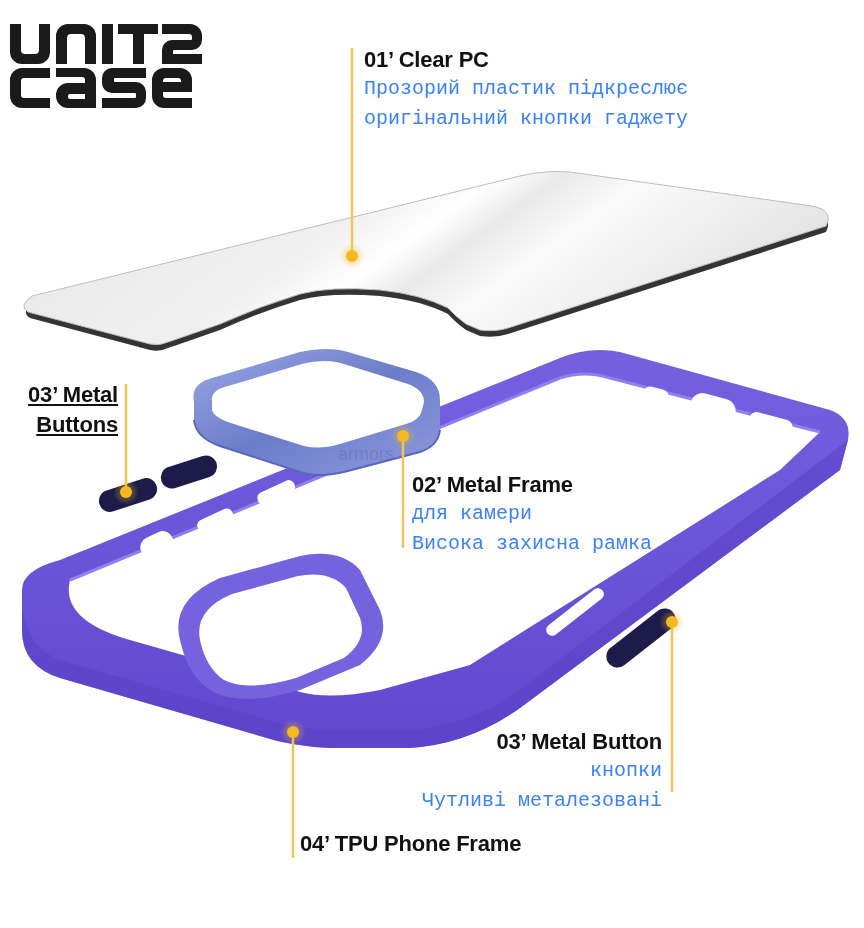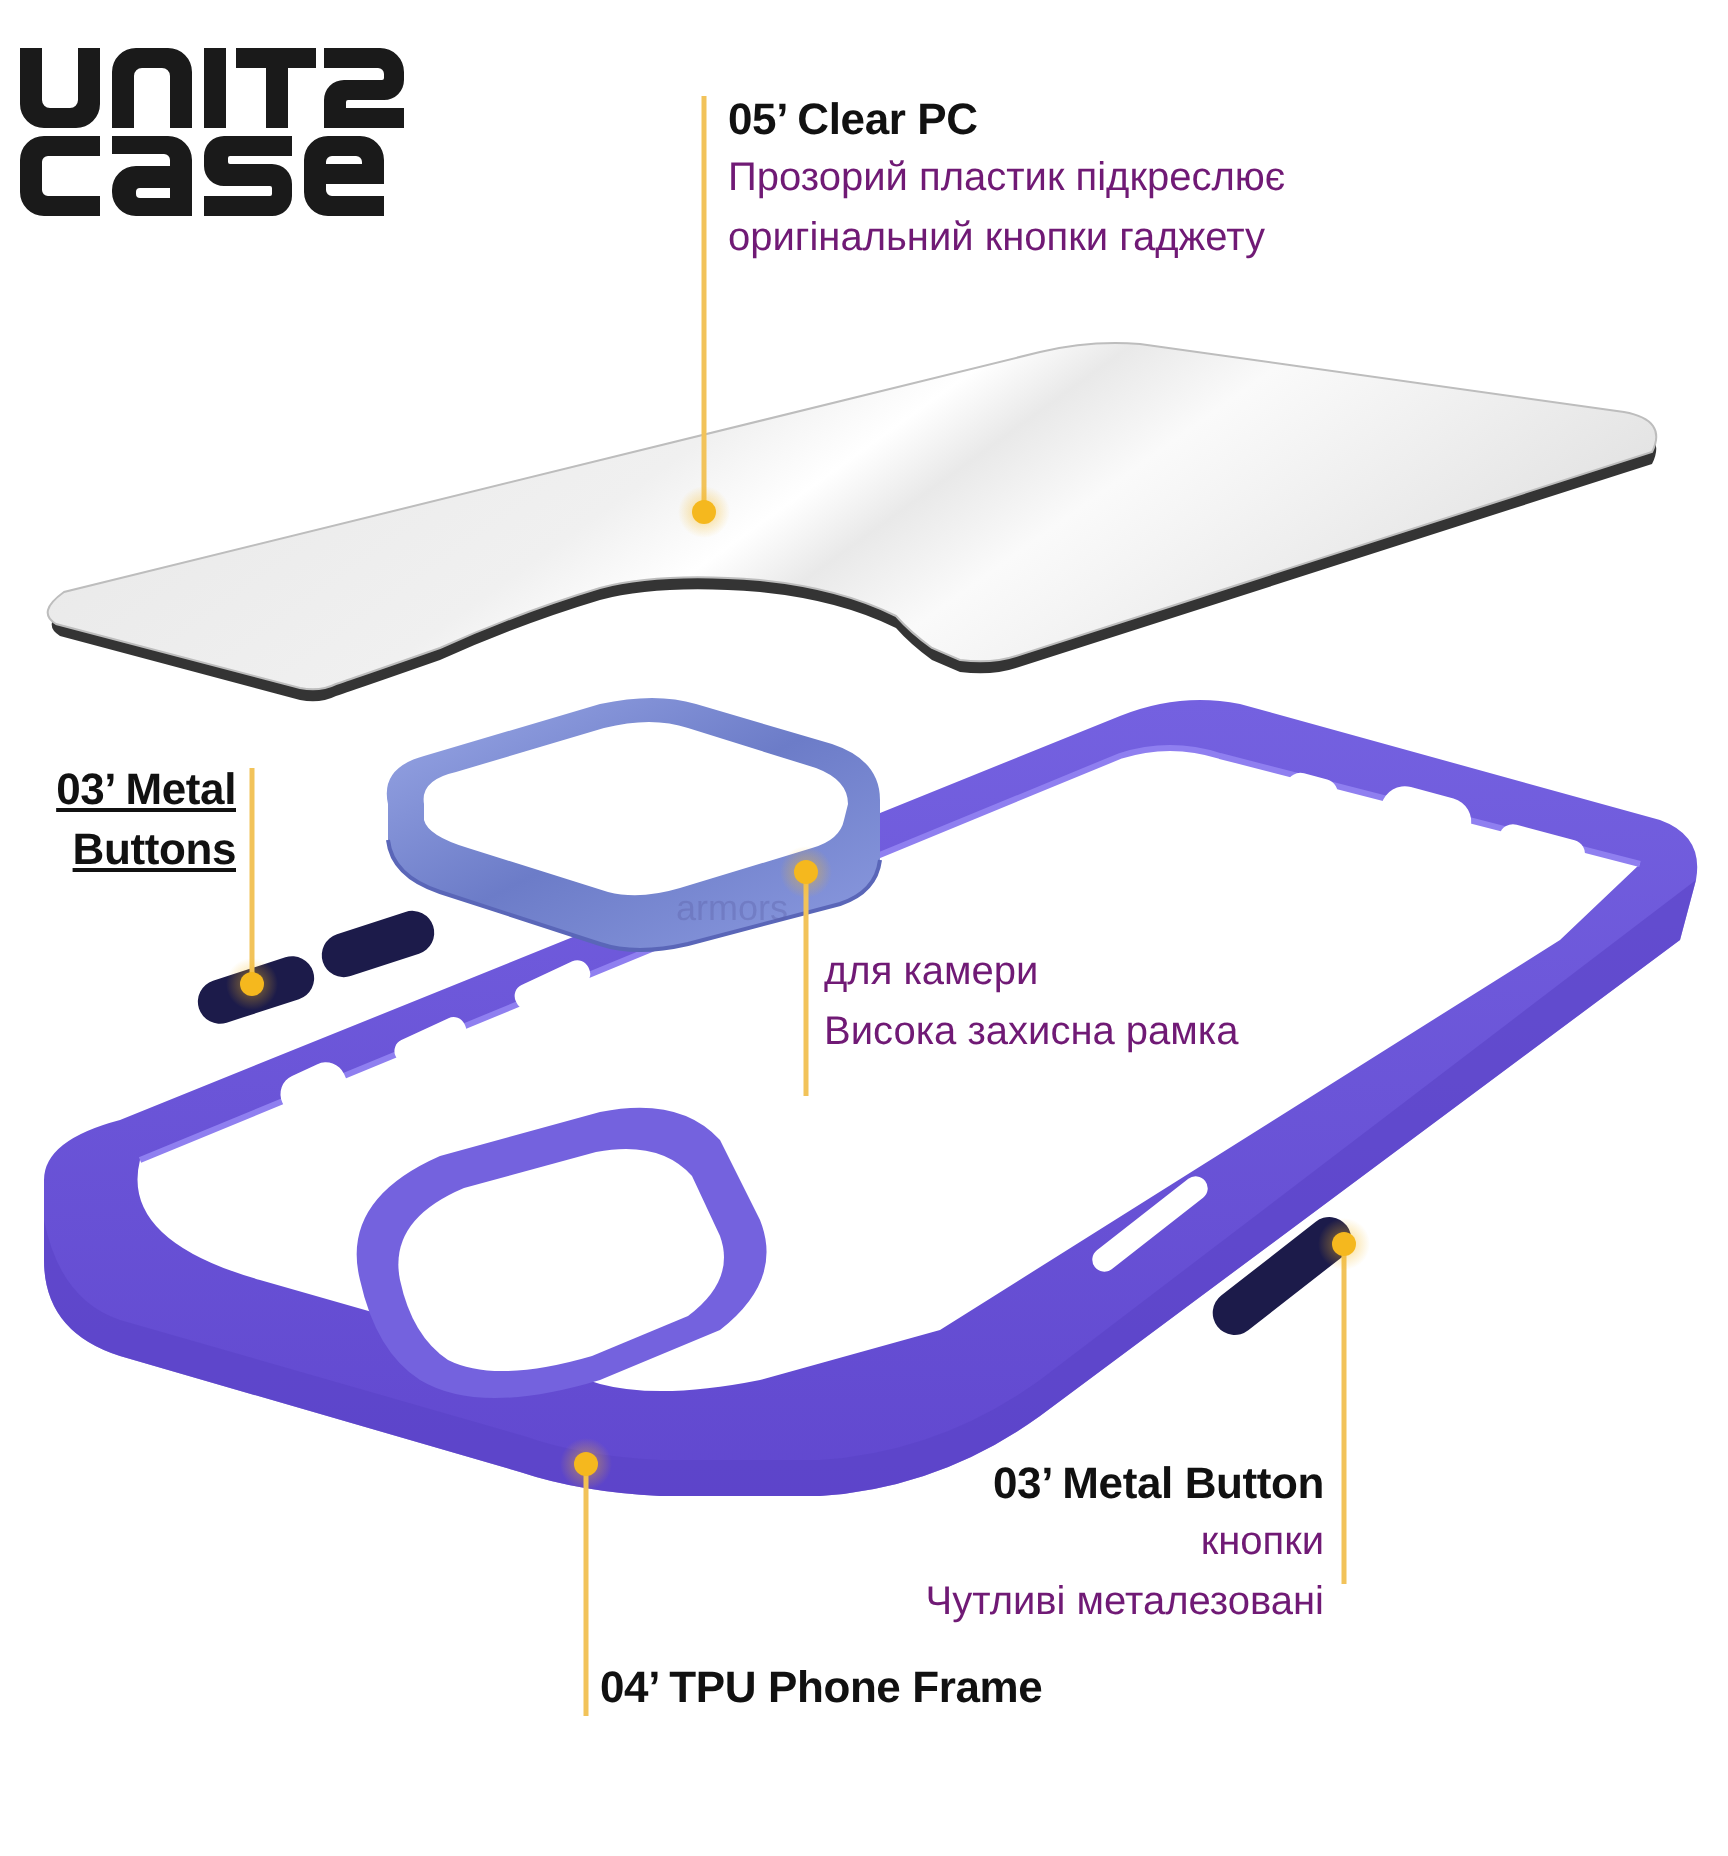--- a/index.html
+++ b/index.html
@@ -4,21 +4,21 @@
 <style>
   * { margin: 0; padding: 0; box-sizing: border-box; }
   html, body { width: 864px; height: 928px; background: #ffffff; overflow: hidden; }
   body { position: relative; font-family: "Liberation Sans", "DejaVu Sans", sans-serif; color: #111111; }
 
   .logo { position: absolute; left: 6px; top: 20px; width: 200px; height: 90px; }
   .illus { position: absolute; left: 0; top: 0; width: 864px; height: 928px; }
 
   .callout { position: absolute; }
   .callout .title { font-weight: 700; font-size: 22px; line-height: 28px; letter-spacing: -0.2px; color: #111; white-space: nowrap; }
-  .callout .desc { font-size: 20px; line-height: 30px; color: #701a75; white-space: nowrap; }
+  .callout .desc { font-size: 20px; line-height: 30px; color: #3b82f6; white-space: nowrap; font-family: Liberation Mono, monospace; }
   .align-right { text-align: right; }
 
   .c1 { left: 364px; top: 46px; }
   .c2 { left: 412px; top: 471px; }
   .c3 { right: 746px; top: 380px; text-decoration: underline; }
   .c3 .title { line-height: 30px; }
   .c4 { right: 202px; top: 728px; }
   .c5 { left: 300px; top: 830px; }
 </style>
 </head>
@@ -143,26 +143,27 @@
         <circle cx="672" cy="622" r="6" fill="#F5B81E"></circle>
       </g>
     <g>
         <circle cx="293" cy="732" r="13" fill="url(#glow)"></circle>
         <circle cx="293" cy="732" r="6" fill="#F5B81E"></circle>
       </g>
   </g>
 </svg>
 
 <div class="callout c1">
-  <div class="title">05’ Clear PC</div>
+  <div class="title">01’ Clear PC</div>
   <div class="desc">Прозорий пластик підкреслює</div>
   <div class="desc">оригінальний кнопки гаджету</div>
 </div>
 
 <div class="callout c2">
+  <div class="title">02’ Metal Frame</div>
   <div class="desc">для камери</div>
   <div class="desc">Висока захисна рамка</div>
 </div>
 
 <div class="callout c3 align-right">
   <div class="title">03’ Metal</div>
   <div class="title">Buttons</div>
 </div>
 
 <div class="callout c4 align-right">

